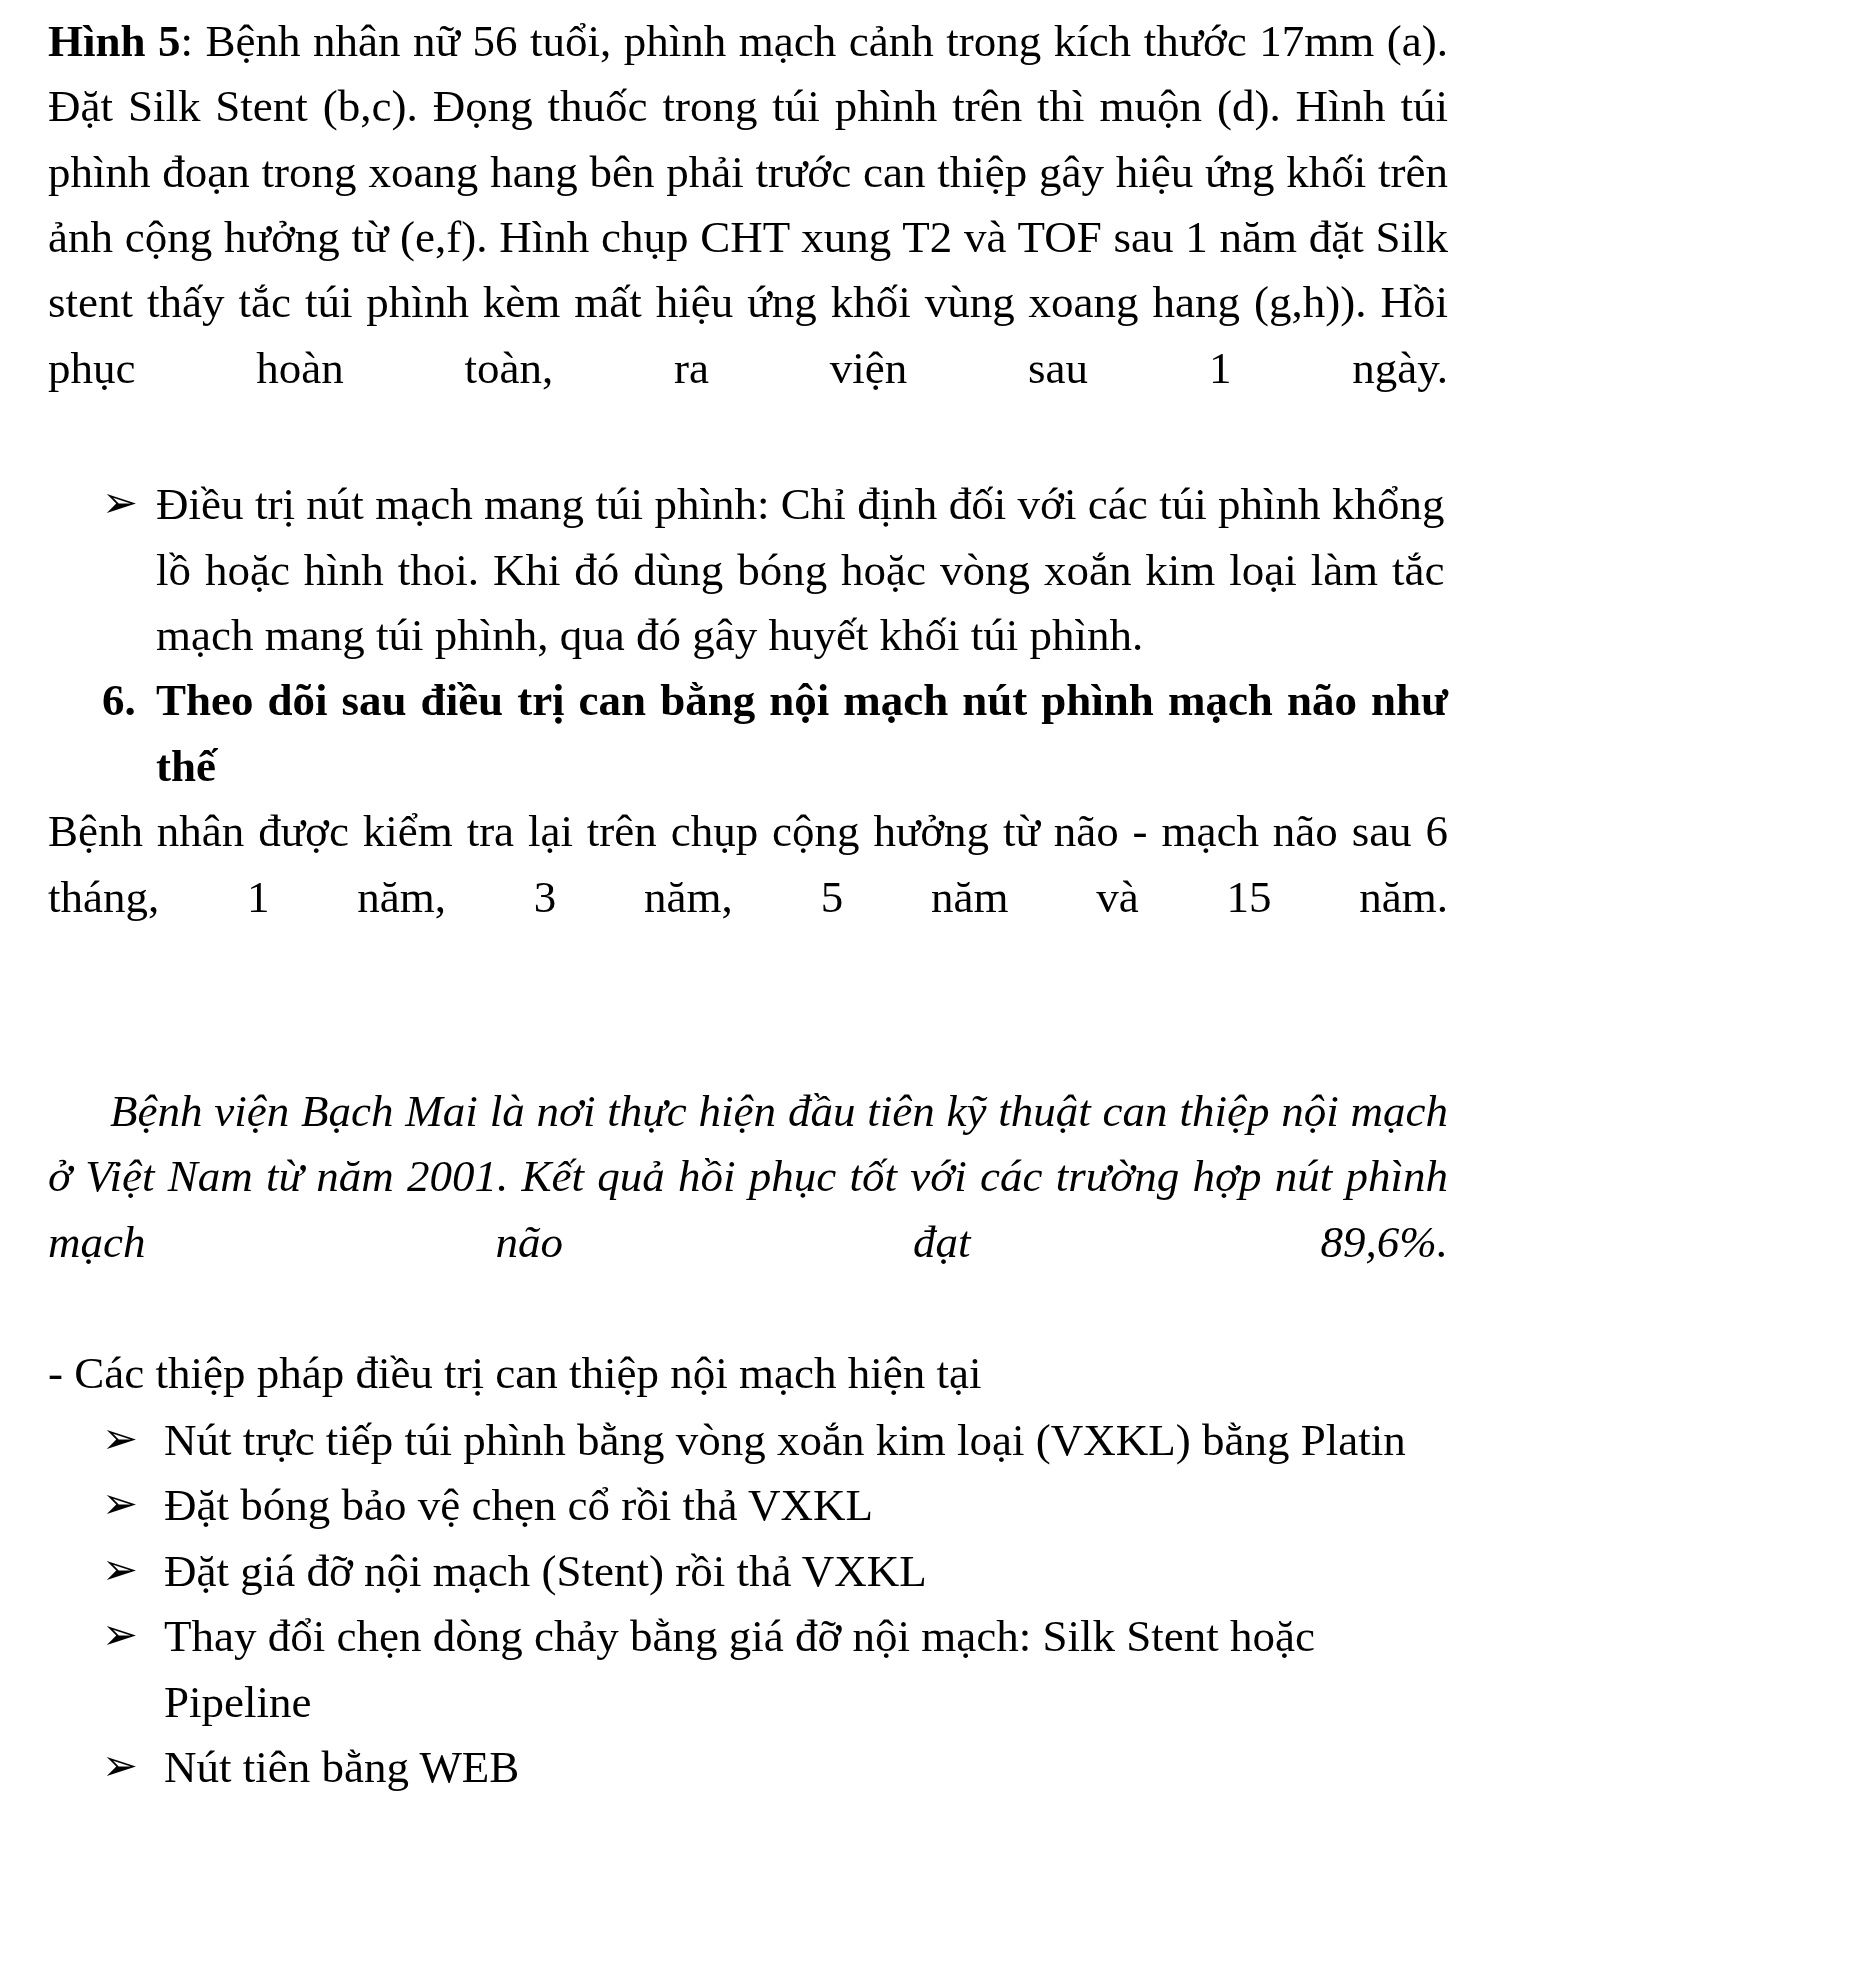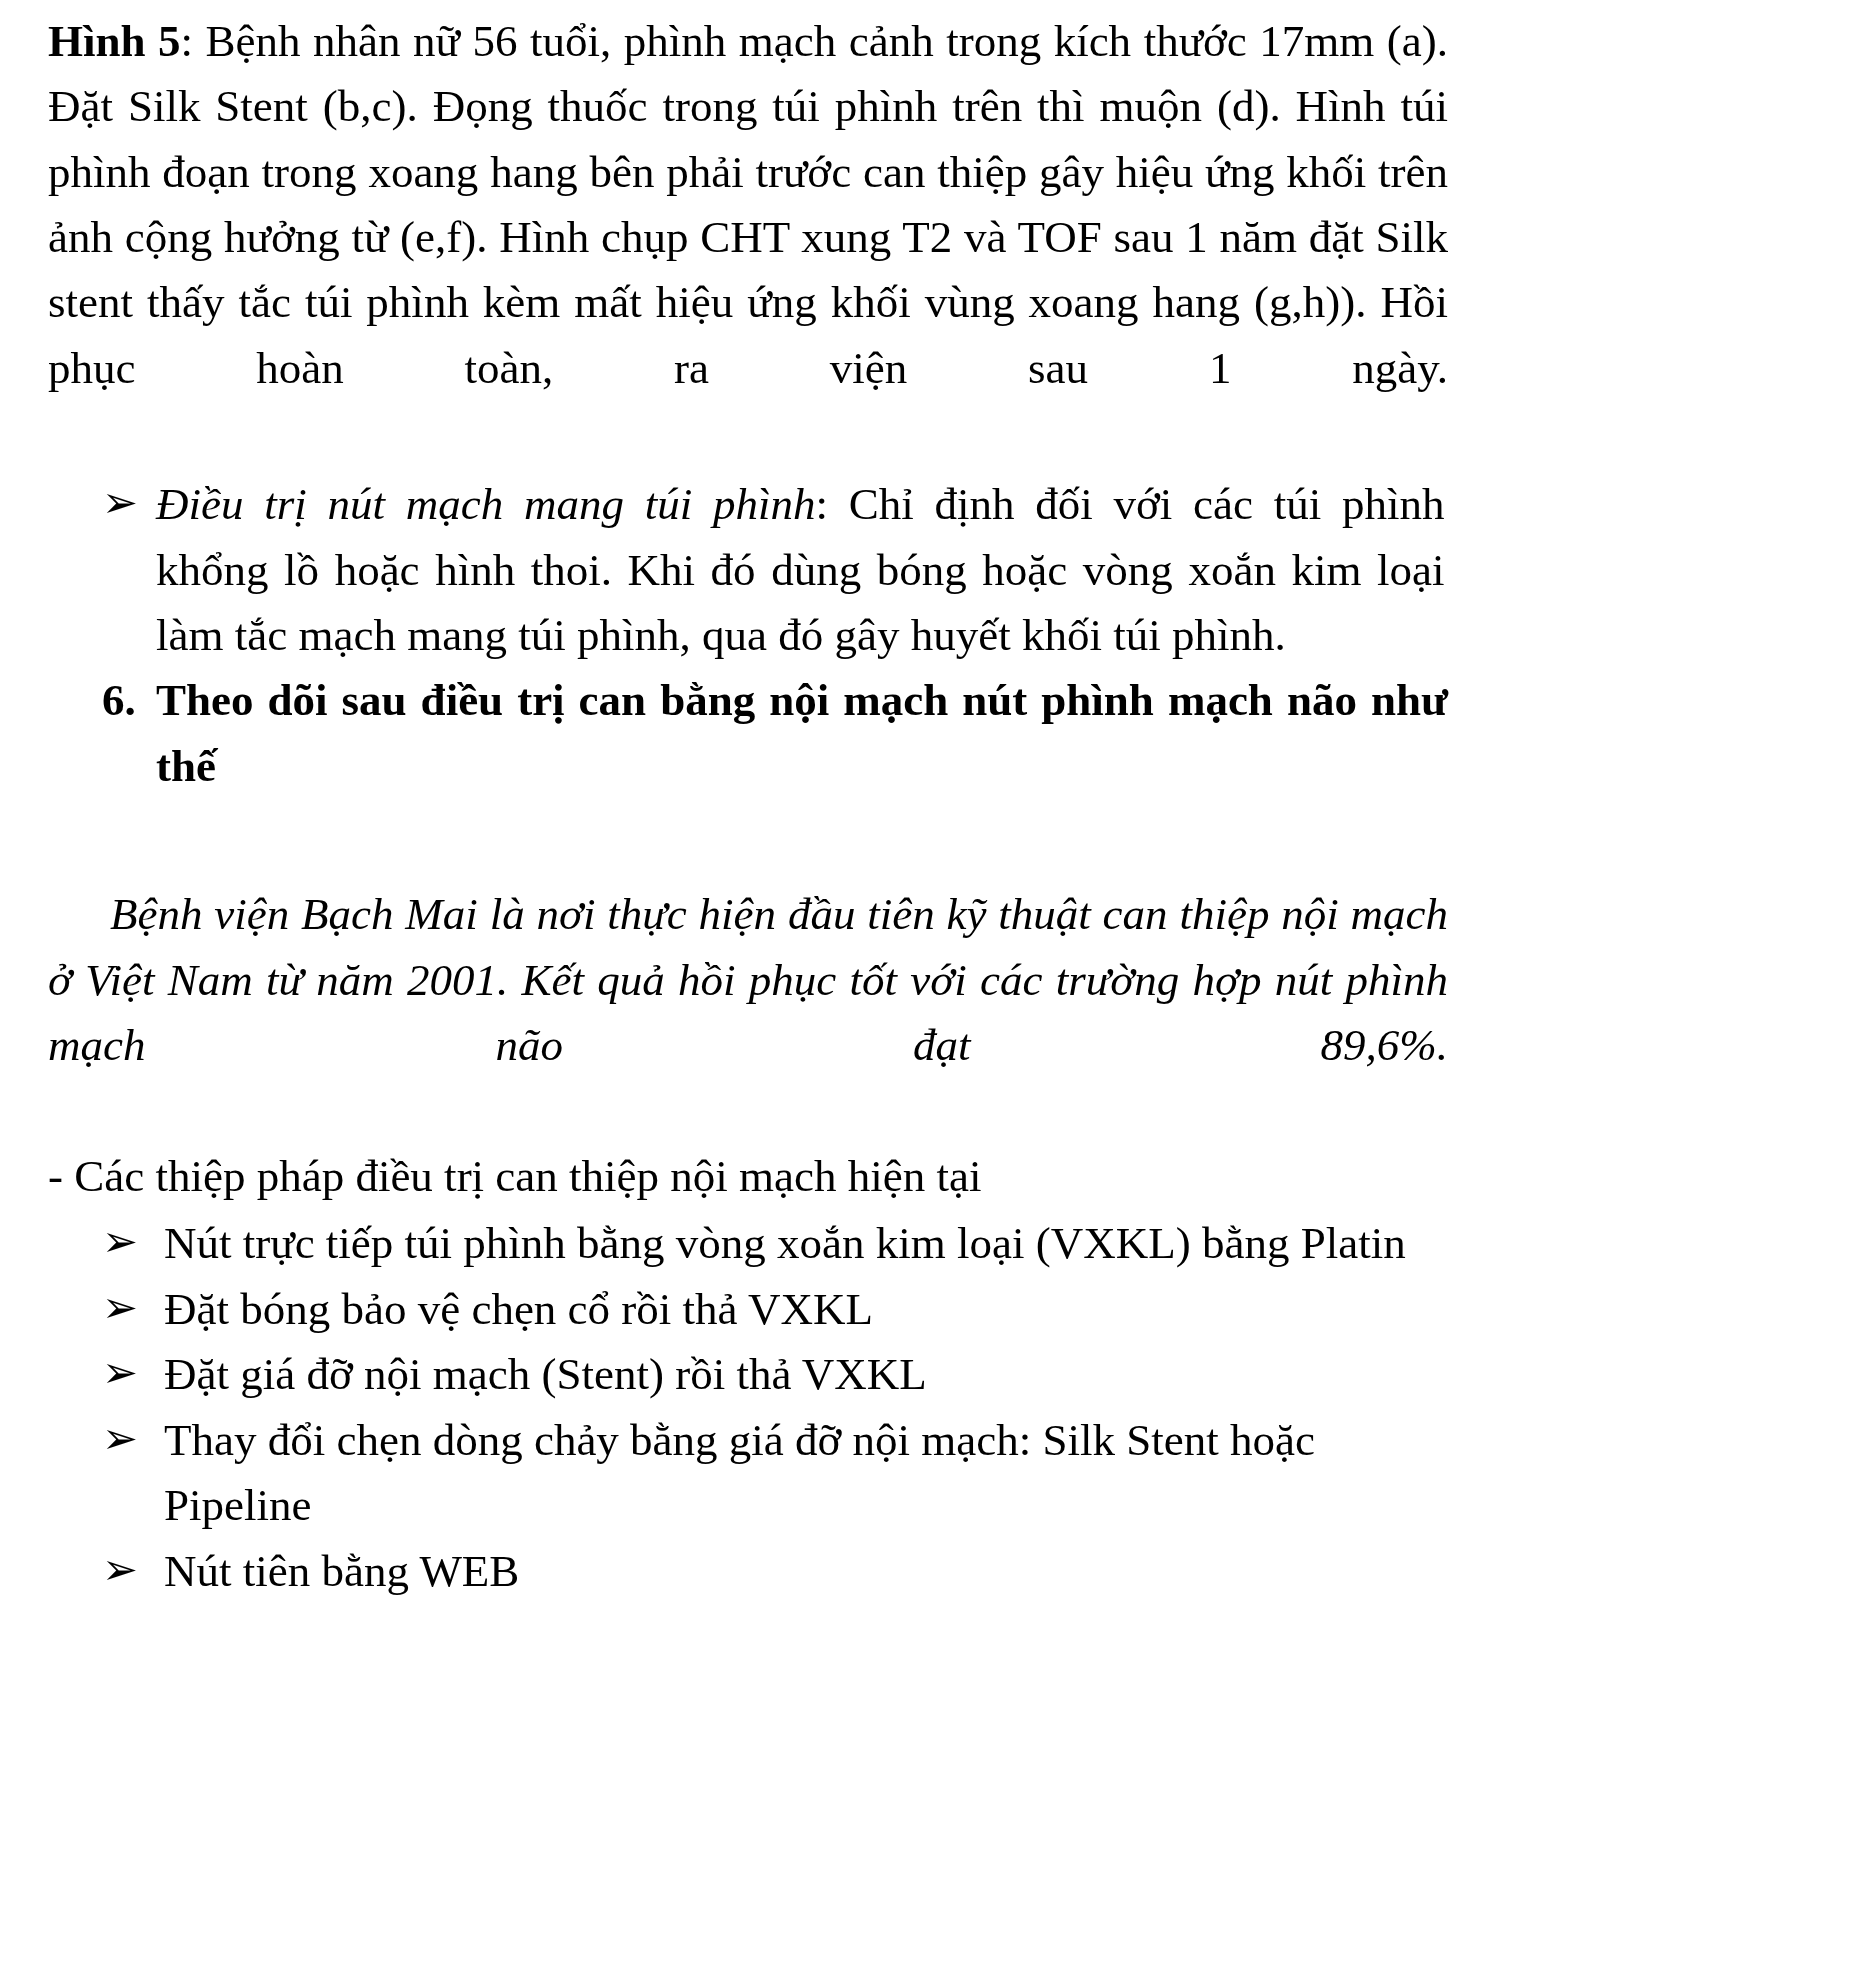--- a/index.html
+++ b/index.html
@@ -39,21 +39,21 @@
     display: inline-block;
     width: 100%;
   }
   p.para.nojust, p.para.nojust::after {
     text-align: left;
     content: none;
     display: inline;
     width: auto;
   }
   .b { font-weight: bold; }
-  .i { font-style: italic; }
+  .i { }
   .bi { font-weight: normal; font-style: italic; }
 
   
   .arrow-list {
     margin: 0;
     padding: 0;
     list-style: none;
   }
   .arrow-item {
     position: relative;
@@ -139,20 +139,21 @@
       </div>
     </div>
 
     
     <div class="num-heading">
       <span class="num">6.</span>
       <span class="line1">Theo dõi sau điều trị can bằng nội mạch nút phình mạch não như thế</span>
     </div>
 
     
+    <p class="para indent-para">Bệnh nhân được kiểm tra lại trên chụp cộng hưởng từ não - mạch não sau 6 tháng, 1 năm, 3 năm, 5 năm và 15 năm.</p>
 
     <div class="spacer-tall"></div>
 
     
     <p class="para bi lead-para">Bệnh viện Bạch Mai là nơi thực hiện đầu tiên kỹ thuật can thiệp nội mạch ở Việt Nam từ năm 2001. Kết quả hồi phục tốt với các trường hợp nút phình mạch não đạt 89,6%.</p>
 
     
     <p class="para nojust dash-para">- Các thiệp pháp điều trị can thiệp nội mạch hiện tại</p>
 
     

